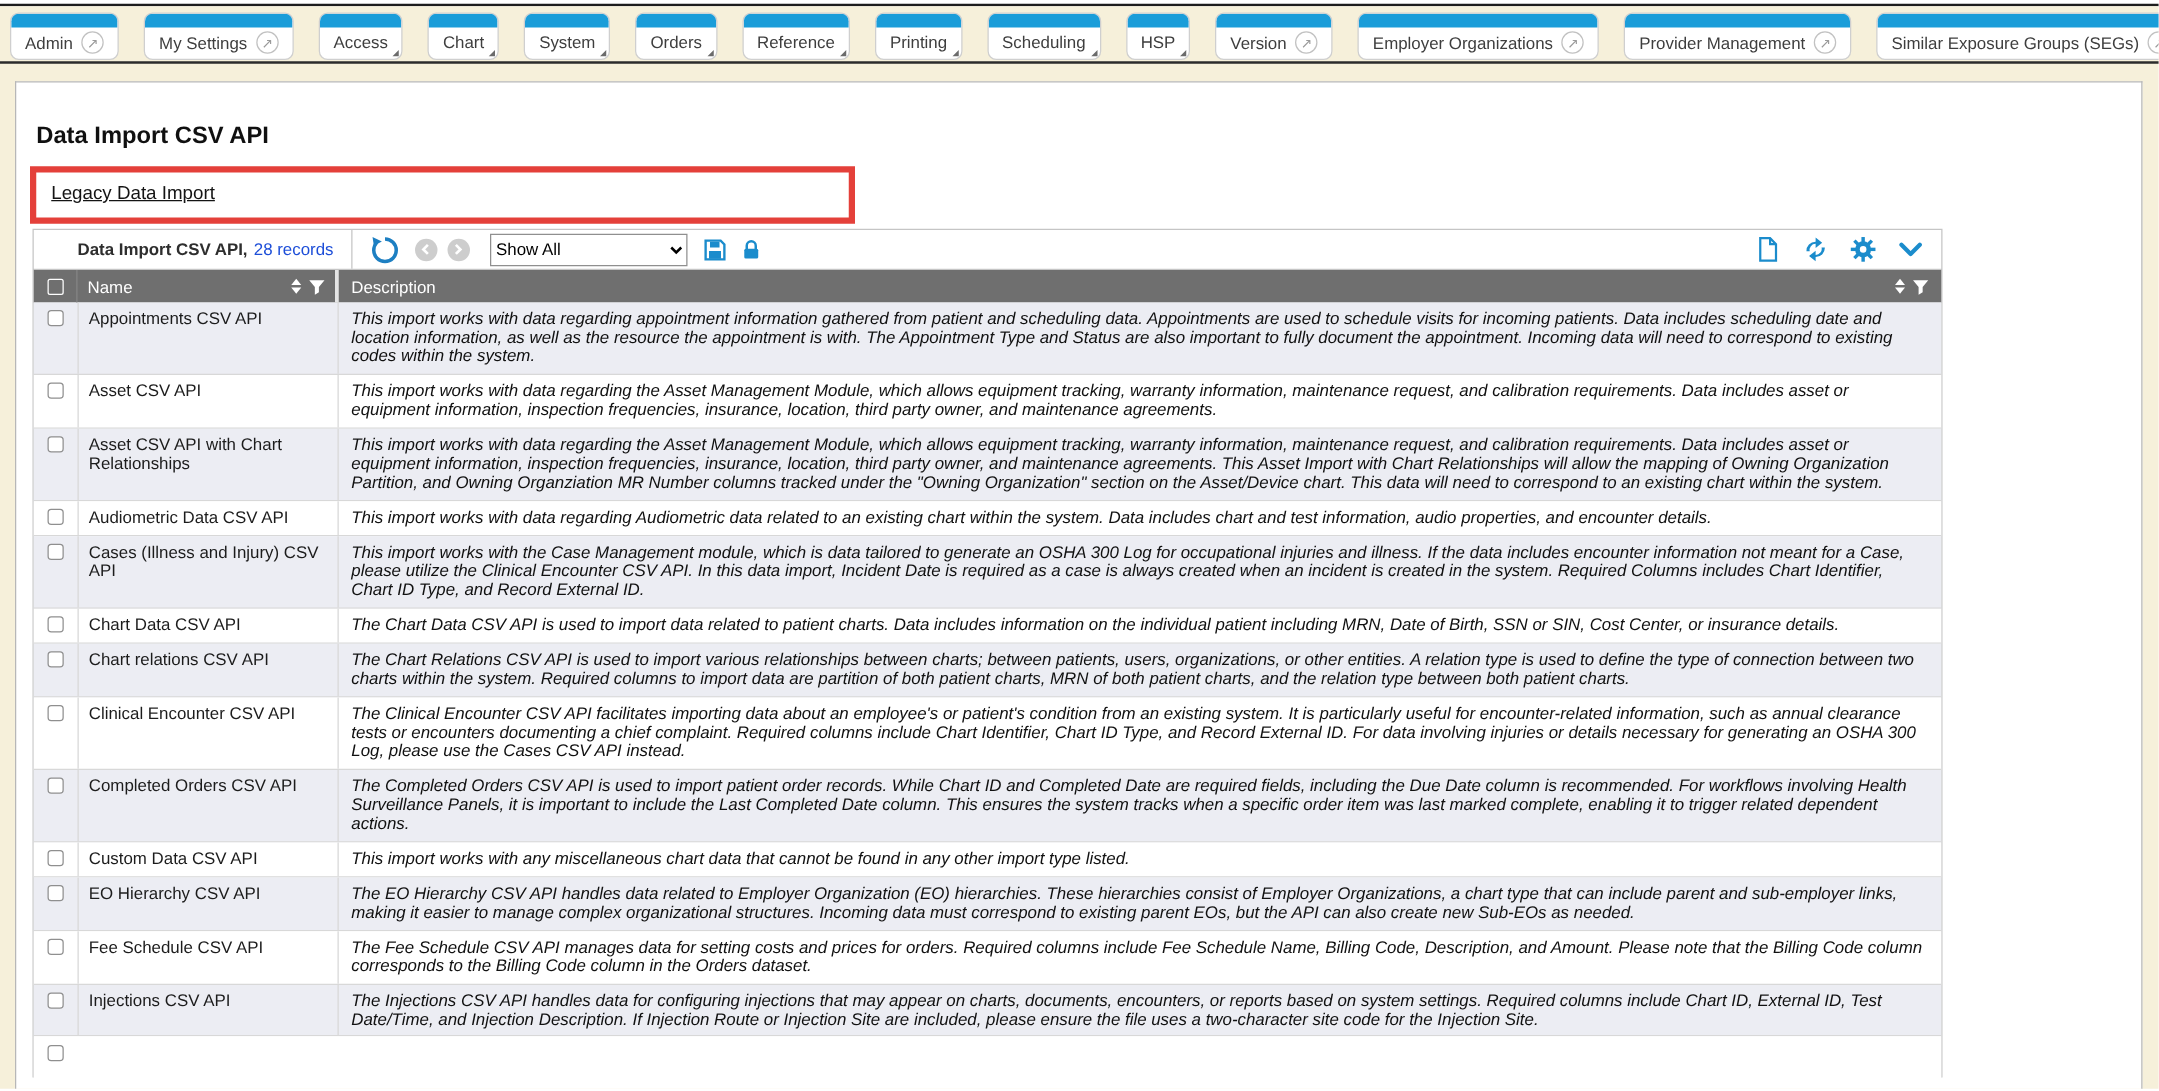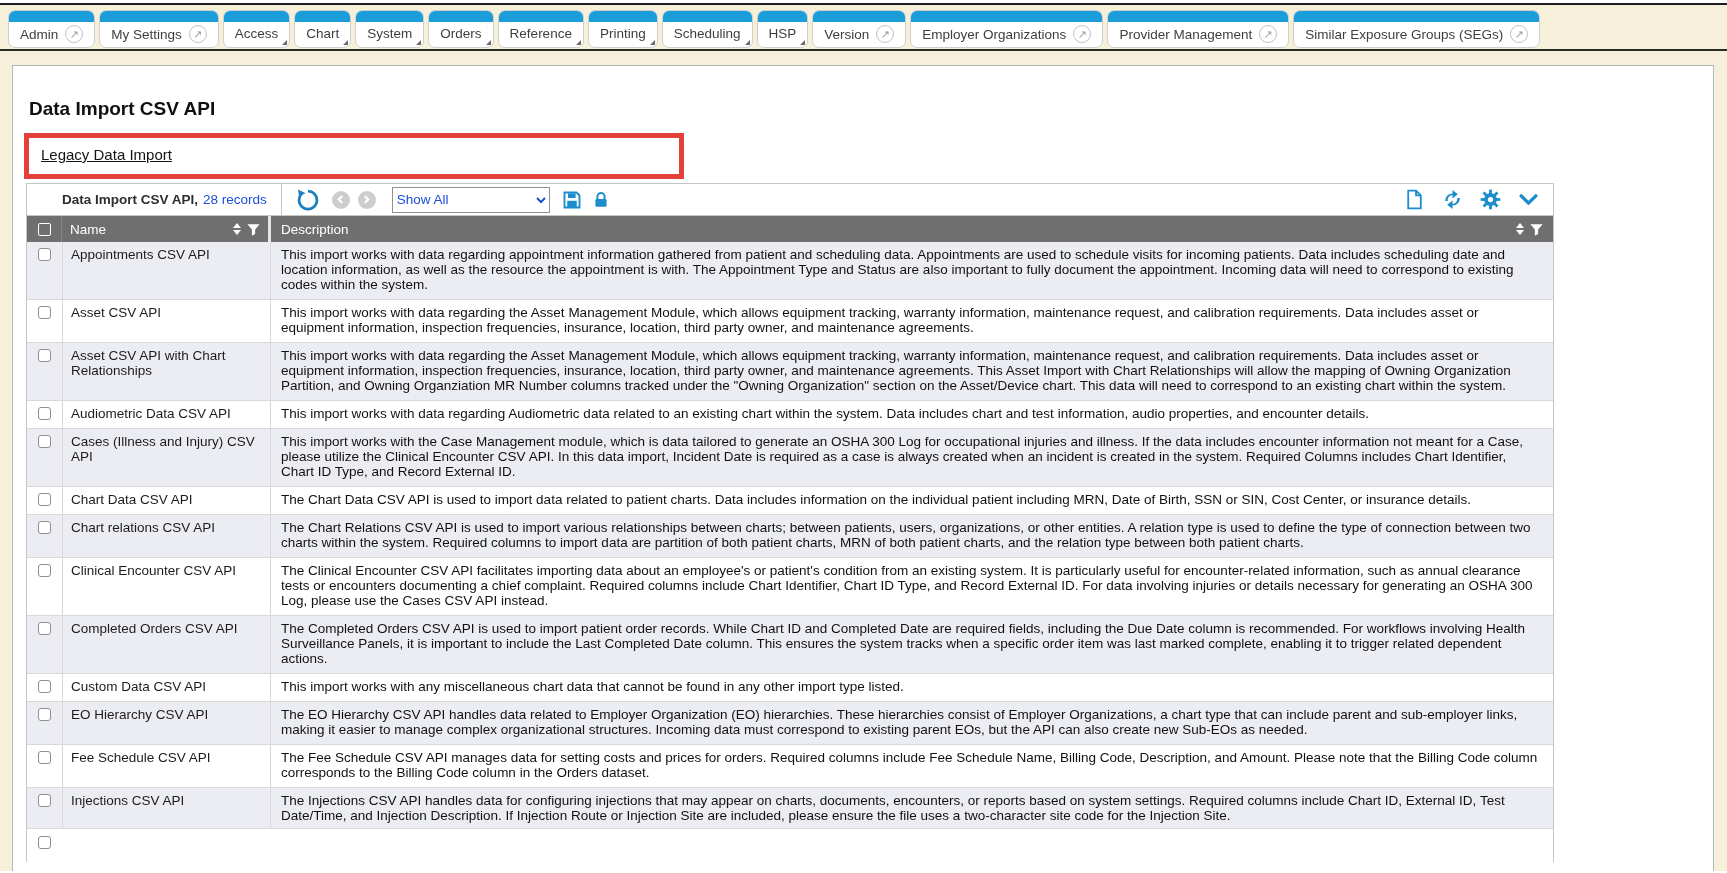--- a/index.html
+++ b/index.html
@@ -12,21 +12,21 @@
   :root{
     --tab-blue:#1a9dd9; --header-gray:#6f6f6f; --row-alt:#ecedf3;
     --annotation-red:#e4403a; --icon-blue:#1b8ccc; --page-background:#f6f0da;
   }
   .top-white{height:3px;background:#fff;}
   .top-line{height:2px;background:#1d1d1d;}
   .chrome{background:var(--page-background);height:866px;position:relative;}
 
   
   .tabbar{
-    display:flex; align-items:flex-start; gap:4px;
+    display:flex; align-items:flex-start; gap:20px;
     padding:5px 0 0 8px; height:46px; white-space:nowrap; overflow:hidden;
     border-bottom:2px solid #2b2b2b;
   }
   .tab{
     position:relative; display:flex; flex-direction:column;
     background:#fff; border:1px solid #cfcfcf; border-radius:7px;
     overflow:hidden; cursor:pointer; flex:0 0 auto; height:38px;
   }
   .tab-strip{height:11px; background:var(--tab-blue); flex:0 0 auto;}
   .tab-body{
@@ -73,21 +73,21 @@
   .tb-title .records{color:#1d4ed8; margin-left:5px;}
   .tb-ico{display:inline-flex; align-items:center; justify-content:center; cursor:pointer;}
   .undo{color:#1d7fc2; margin:0 4px 0 14px; width:24px; height:24px;}
   .navdot{
     width:18px;height:18px;border-radius:50%;background:#cdcdcd;color:#fff;
     display:inline-flex;align-items:center;justify-content:center;margin-left:8px;
   }
   .navdot svg{width:9px;height:9px;}
   .view-filter{
     margin-left:16px; width:158px; height:26px; font-size:13.5px;
-    font-family:"Liberation Sans",sans-serif; border:1px solid #8f8f8f; background:#fff; color:#1d4ed8;
+    font-family:"Liberation Sans",sans-serif; border:1px solid #8f8f8f; background:#fff; color:#000000;
   }
   .save{color:var(--icon-blue); margin-left:12px; width:20px;height:20px;}
   .lock{color:var(--icon-blue); margin-left:10px; width:18px;height:18px;}
   .tb-right{margin-left:auto; display:flex; align-items:center; gap:17px; padding-right:14px; color:var(--icon-blue);}
   .tb-right .tb-ico{width:21px;height:21px;}
 
   
   .grid{ margin-left:13px; width:1528px; border-left:1px solid #c5c5c5; border-right:1px solid #c5c5c5;}
   .ghead{
     display:flex; background:var(--header-gray); color:#fff; height:26px;
@@ -104,21 +104,21 @@
   .sort-ico .up{border-bottom:5px solid #fff;}
   .sort-ico .dn{border-top:5px solid #fff;}
   .funnel{width:13px;height:13px;color:#fff;cursor:pointer;}
   .hcheckbox{width:13px;height:13px;border:1.5px solid #fff;border-radius:2px;background:transparent;cursor:pointer;}
 
   .trow{display:flex; border-bottom:1px solid #d8d8d8; background:#fff; font-size:13.5px; line-height:15px; cursor:pointer;}
   .trow:nth-of-type(even){background:var(--row-alt);}
   .c-check{width:35px; flex:0 0 35px; display:flex; justify-content:center; padding-top:6px;}
   .rowbox{width:13px;height:13px;border:1px solid #8f8f8f;border-radius:3px;background:#fff;cursor:pointer;flex:0 0 auto;}
   .c-name{flex:0 0 209px; padding:5px 8px 7px; color:#1c1c1c; border-left:1px solid #d8d8d8; border-right:1px solid #d8d8d8;}
-  .c-desc{flex:1; padding:5px 10px 7px; color:#111;}
+  .c-desc{flex:1; padding:5px 10px 7px; color:#111;font-style:italic;}
   .trow.clip{max-height:41px; overflow:hidden;}
   .partial-row{display:flex; background:#fff; height:33px; border-bottom:none;}
   .partial-row .c-check{padding-top:7px;}
   svg{display:block;}
 </style>
 </head>
 <body>
 
 <div class="top-white"></div>
 <div class="top-line"></div>

